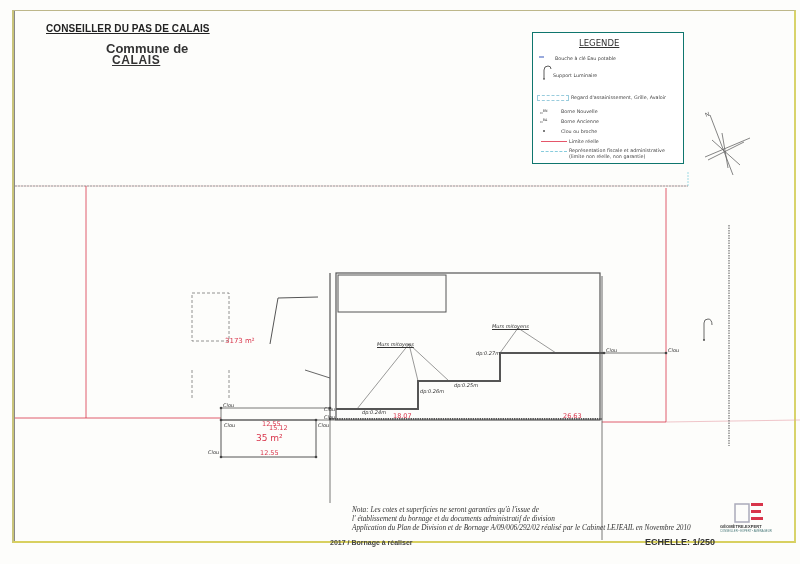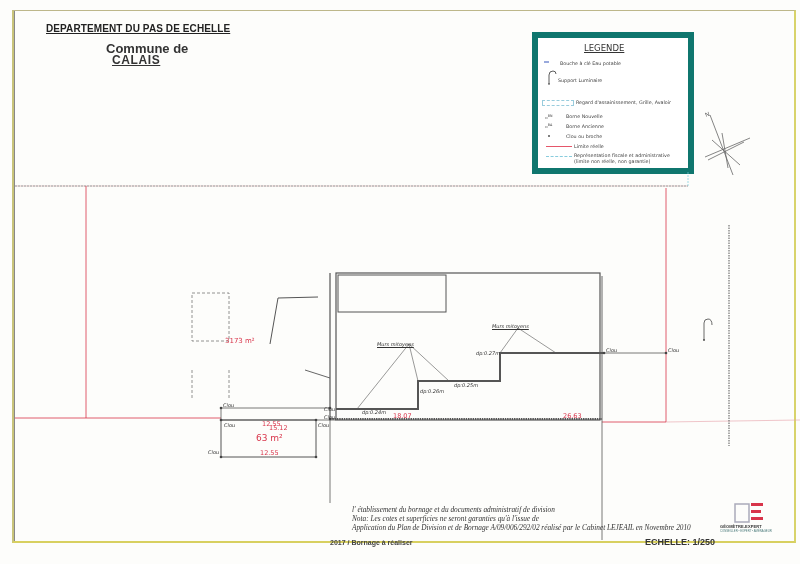--- a/index.html
+++ b/index.html
@@ -1,40 +1,40 @@
 <!DOCTYPE html>
 <html><head>
 <meta charset="utf-8">
 <style>
   html, body { margin:0; padding:0; }
   body { width:800px; height:564px; background:#fdfdfb; position:relative; overflow:hidden; font-family:"Liberation Sans", sans-serif; }
   .frame { position:absolute; left:12px; top:10px; width:780px; height:530px; border-left:2px solid #c9c47a; border-top:1px solid #bdb78a; border-right:2px solid #d8d36a; border-bottom:2px solid #d8d060; box-shadow: inset 1px 0 0 #888; }
   .hdr-dept { position:absolute; left:46px; top:23px; font-size:10px; font-weight:bold; color:#222; text-decoration:underline; letter-spacing:0.1px; }
   .hdr-commune { position:absolute; left:106px; top:34px; font-size:13px; font-weight:bold; color:#333;margin-top:7px; }
   .hdr-city { position:absolute; left:112px; top:53px; font-size:12px; font-weight:bold; color:#333; text-decoration:underline; letter-spacing:0.6px; }
-  .legend { position:absolute; left:532px; top:32px; width:150px; height:130px; border:6px solid #0f766e; background:#fff; font-family:"DejaVu Sans", sans-serif; }
+  .legend { position:absolute; left:532px; top:32px; width:150px; height:130px; border:1px solid #0f766e; background:#fff; font-family:"DejaVu Sans", sans-serif; }
   .legend .title { position:absolute; left:46px; top:5px; font-size:8.5px; color:#333; text-decoration:underline; }
   .legend .item { position:absolute; font-size:4.8px; color:#444; white-space:nowrap; }
   .legend .sym { position:absolute; }
   svg.plan { position:absolute; left:0; top:0; }
   .lbl { position:absolute; font-size:5px; color:#333; font-style:italic; font-family:"DejaVu Sans", sans-serif; white-space:nowrap; }
   .red { position:absolute; color:#d8344a; font-size:6.5px; white-space:nowrap; font-family:"DejaVu Sans", sans-serif; }
   .note { position:absolute; left:352px; top:505px; font-family:"Liberation Serif", serif; font-style:italic; font-size:7.3px; line-height:9px; color:#333; }
   .footer-left { position:absolute; left:330px; top:539px; font-size:7px; font-weight:bold; color:#444; }
   .footer-scale { position:absolute; left:645px; top:537px; font-size:9px; font-weight:bold; color:#333; }
   .logo { position:absolute; left:733px; top:500px; width:40px; height:30px; }
   .logo-text { position:absolute; left:720px; top:524px; font-size:4px; color:#333; letter-spacing:0.1px; font-weight:bold; }
   .logo-sub { position:absolute; left:720px; top:529px; font-size:2.8px; color:#4a7a7a; }
 </style>
 </head>
 <body>
 
 <div class="frame"></div>
 
-<div class="hdr-dept">DEPARTEMENT  DU  PAS DE ECHELLE</div>
+<div class="hdr-dept">CONSEILLER  DU  PAS DE CALAIS</div>
 <div class="hdr-commune">Commune de</div>
 <div class="hdr-city">CALAIS</div>
 
 <div class="legend">
   <div class="title">LEGENDE</div>
   <span class="sym" style="left:6px;top:23px;width:5px;height:2px;background:#9ad;"></span>
   <div class="item" style="left:22px;top:23px;">Bouche à clé Eau potable</div>
   <svg class="sym" style="left:8px;top:32px;" width="14" height="16">
       <path d="M3 14 V5 Q3 1 7 1 Q10 1 10 4" fill="none" stroke="#333" stroke-width="0.8"></path>
       <circle cx="3" cy="14" r="0.8" fill="#333"></circle>
@@ -119,21 +119,21 @@
       <circle cx="221" cy="457" r="1.3"></circle>
     <circle cx="316" cy="457" r="1.3"></circle>
       <circle cx="330" cy="408" r="1.3"></circle>
     <circle cx="330" cy="419" r="1.3"></circle>
       <circle cx="604" cy="353" r="1.3"></circle>
     <circle cx="666" cy="353" r="1.3"></circle>
   </g>
 </svg>
 
 <div class="red" style="left:225px;top:289px;font-size:7px;margin-top:48px;">3173 m²</div>
-<div class="red" style="left:256px;top:433px;font-size:9px;">63 m²</div>
+<div class="red" style="left:256px;top:433px;font-size:9px;">35 m²</div>
 <div class="red" style="left:269px;top:410px;margin-top:14px;">15.12</div>
 <div class="red" style="left:262px;top:420px;">12.55</div>
 <div class="red" style="left:260px;top:449px;">12.55</div>
 <div class="red" style="left:393px;top:412px;">18.07</div>
 <div class="red" style="left:563px;top:412px;">26.63</div>
 
 <div class="lbl" style="left:223px;top:402px;">Clou</div>
 <div class="lbl" style="left:224px;top:422px;">Clou</div>
 <div class="lbl" style="left:208px;top:449px;">Clou</div>
 <div class="lbl" style="left:318px;top:422px;">Clou</div>
@@ -143,22 +143,22 @@
 <div class="lbl" style="left:668px;top:347px;">Clou</div>
 
 <div class="lbl" style="left:377px;top:341px;text-decoration:underline;">Murs mitoyens</div>
 <div class="lbl" style="left:492px;top:323px;text-decoration:underline;">Murs mitoyens</div>
 <div class="lbl" style="left:362px;top:409px;">dp:0.24m</div>
 <div class="lbl" style="left:420px;top:388px;">dp:0.26m</div>
 <div class="lbl" style="left:454px;top:382px;">dp:0.25m</div>
 <div class="lbl" style="left:476px;top:350px;">dp:0.27m</div>
 
 <div class="note">
+  <div>Nota: Les cotes et superficies ne seront garanties qu'à l'issue de</div>
   <div>l' établissement du bornage et du documents administratif de division</div>
-  <div>Nota: Les cotes et superficies ne seront garanties qu'à l'issue de</div>
   <div>Application du Plan de Division et de Bornage A/09/006/292/02 réalisé par le Cabinet LEJEAIL en Novembre 2010</div>
 </div>
 
 <div class="footer-left">2017 / Bornage à réaliser</div>
 <div class="footer-scale">ECHELLE: 1/250</div>
 
 <svg class="logo" width="40" height="30">
   <rect x="2" y="4" width="14" height="18" fill="none" stroke="#aab" stroke-width="1.5"></rect>
   <rect x="18" y="3" width="12" height="3" fill="#d8344a"></rect>
   <rect x="18" y="10" width="10" height="3" fill="#d8344a"></rect>

